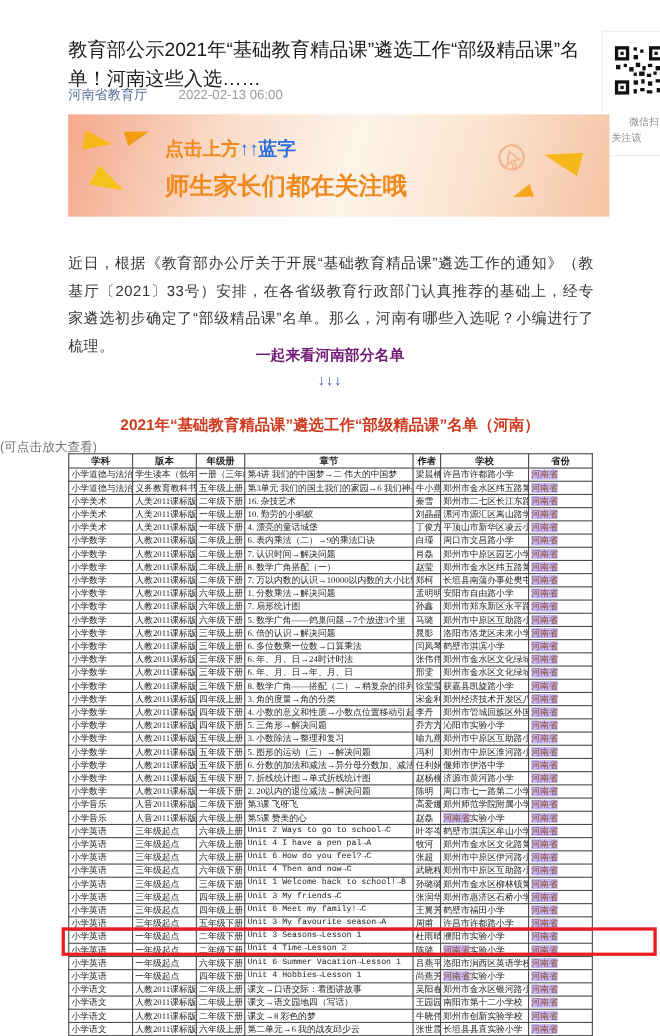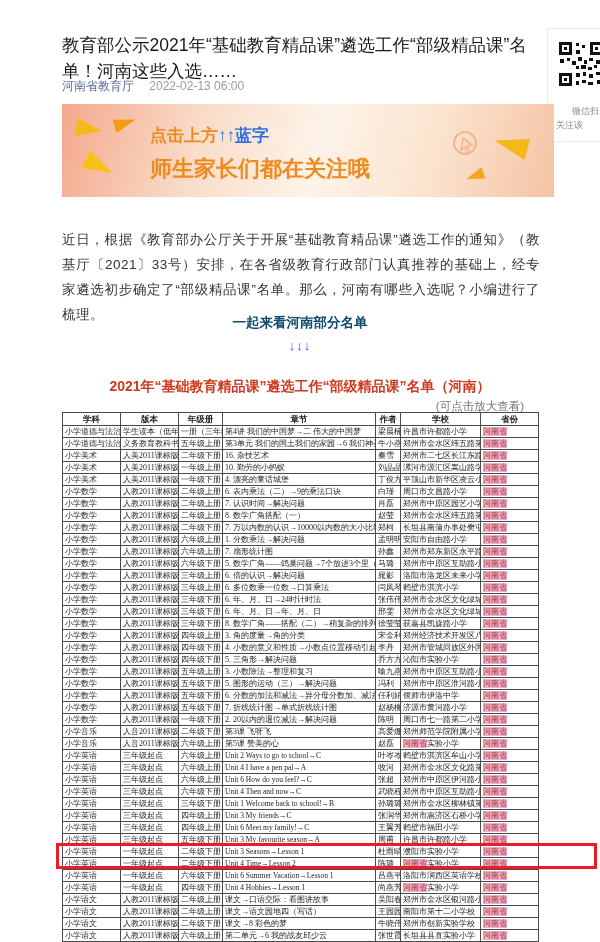--- a/index.html
+++ b/index.html
@@ -4,21 +4,21 @@
 <style>
   html,body{margin:0;padding:0;}
   body{
     width:600px;height:942px;position:relative;overflow:hidden;
     background:#ffffff;font-family:"Liberation Sans",sans-serif;
   }
   
   .title{position:absolute;left:62px;top:20px;width:472px;
     font-size:17.5px;line-height:26px;color:#1a1a1a;font-weight:400;}
   .meta{position:absolute;left:62px;top:78px;font-size:12px;white-space:nowrap;}
-  .author{color:#576b95;margin-right:12px;}
+  .author{color:#576b95;margin-right:25px;}
   .date{color:#9b9b9b;}
   
   .qr-card{position:absolute;left:547px;top:28px;width:80px;height:112px;
     background:#fff;border:1px solid #ececec;}
   .qr-img{position:absolute;left:10px;top:12px;width:46px;height:46px;}
   .qr-txt{position:absolute;left:8px;font-size:9px;color:#8a8a8a;line-height:13px;white-space:nowrap;}
   .qr-txt.l1{top:76px;margin-left:16px;}
   .qr-txt.l2{top:90px;}
   
   .banner{position:absolute;left:62px;top:104px;width:492px;height:93px;overflow:hidden;
@@ -31,36 +31,36 @@
   .tri1{left:14px;top:16px;border-left:26px solid #f6b919;border-top:9px solid transparent;border-bottom:9px solid transparent;transform:rotate(8deg);}
   .tri2{left:52px;top:12px;border-left:22px solid #f39c12;border-top:7px solid transparent;border-bottom:7px solid transparent;transform:rotate(-18deg);}
   .tri3{left:22px;top:52px;border-left:30px solid #f6c21a;border-top:10px solid transparent;border-bottom:10px solid transparent;transform:rotate(28deg);}
   .tri4{right:26px;top:30px;border-left:34px solid #f5b81a;border-top:11px solid transparent;border-bottom:11px solid transparent;transform:rotate(195deg);}
   .tri5{right:70px;top:66px;border-left:18px solid #f4a71c;border-top:6px solid transparent;border-bottom:6px solid transparent;transform:rotate(160deg);}
   .cursor-ic{position:absolute;left:388px;top:24px;opacity:.65;}
   
   .para{position:absolute;left:62px;top:213px;width:478px;font-size:13.5px;
     line-height:25px;color:#353535;text-align:justify;letter-spacing:.5px;}
   .callout{position:absolute;left:0;top:314px;width:600px;text-align:center;
-    color:#0c4a6e;font-weight:bold;font-size:13.5px;}
+    color:#701a75;font-weight:bold;font-size:13.5px;}
   .down-arrows{position:absolute;left:0;top:338px;width:600px;text-align:center;
     color:#2f54c6;font-size:13px;letter-spacing:1px;font-weight:bold;}
   
   .tbl-title{position:absolute;left:0;top:378px;width:600px;text-align:center;
     color:#cf3a1e;font-weight:bold;font-size:14px;}
-  .tbl-sub{position:absolute;left:0;top:399px;width:524px;text-align:right;
+  .tbl-sub{position:absolute;left:0;top:399px;width:524px;text-align:left;
     color:#757575;font-size:11.5px;}
   table.course{position:absolute;left:62px;top:412px;width:476px;
     border-collapse:collapse;table-layout:fixed;
     font-family:"Liberation Serif",serif;font-size:8px;color:#1c1c1c;}
   .course th,.course td{border:1px solid #4a4a4a;padding:0 2px;height:11px;
     line-height:11px;white-space:nowrap;overflow:hidden;font-weight:normal;}
   .course th{height:12px;font-size:8.5px;font-weight:bold;text-align:center;}
-  .course td.latin{font-family:Liberation Serif, serif;font-size:7.5px;}
-  .hl{background:#f9a8d4;color:#8a4a0a;}
+  .course td.latin{font-family:Liberation Mono, monospace;font-size:7.5px;}
+  .hl{background:#c4b5fd;color:#8a4a0a;}
   .red-box{position:absolute;left:56px;top:843px;width:541px;height:26px;
     border:3px solid #ec1c24;box-sizing:border-box;pointer-events:none;}
 </style>
 </head>
 <body>
 
 <h1 class="title">教育部公示2021年“基础教育精品课”遴选工作“部级精品课”名单！河南这些入选……</h1>
 
 <div class="meta">
   <span class="author">河南省教育厅</span>

